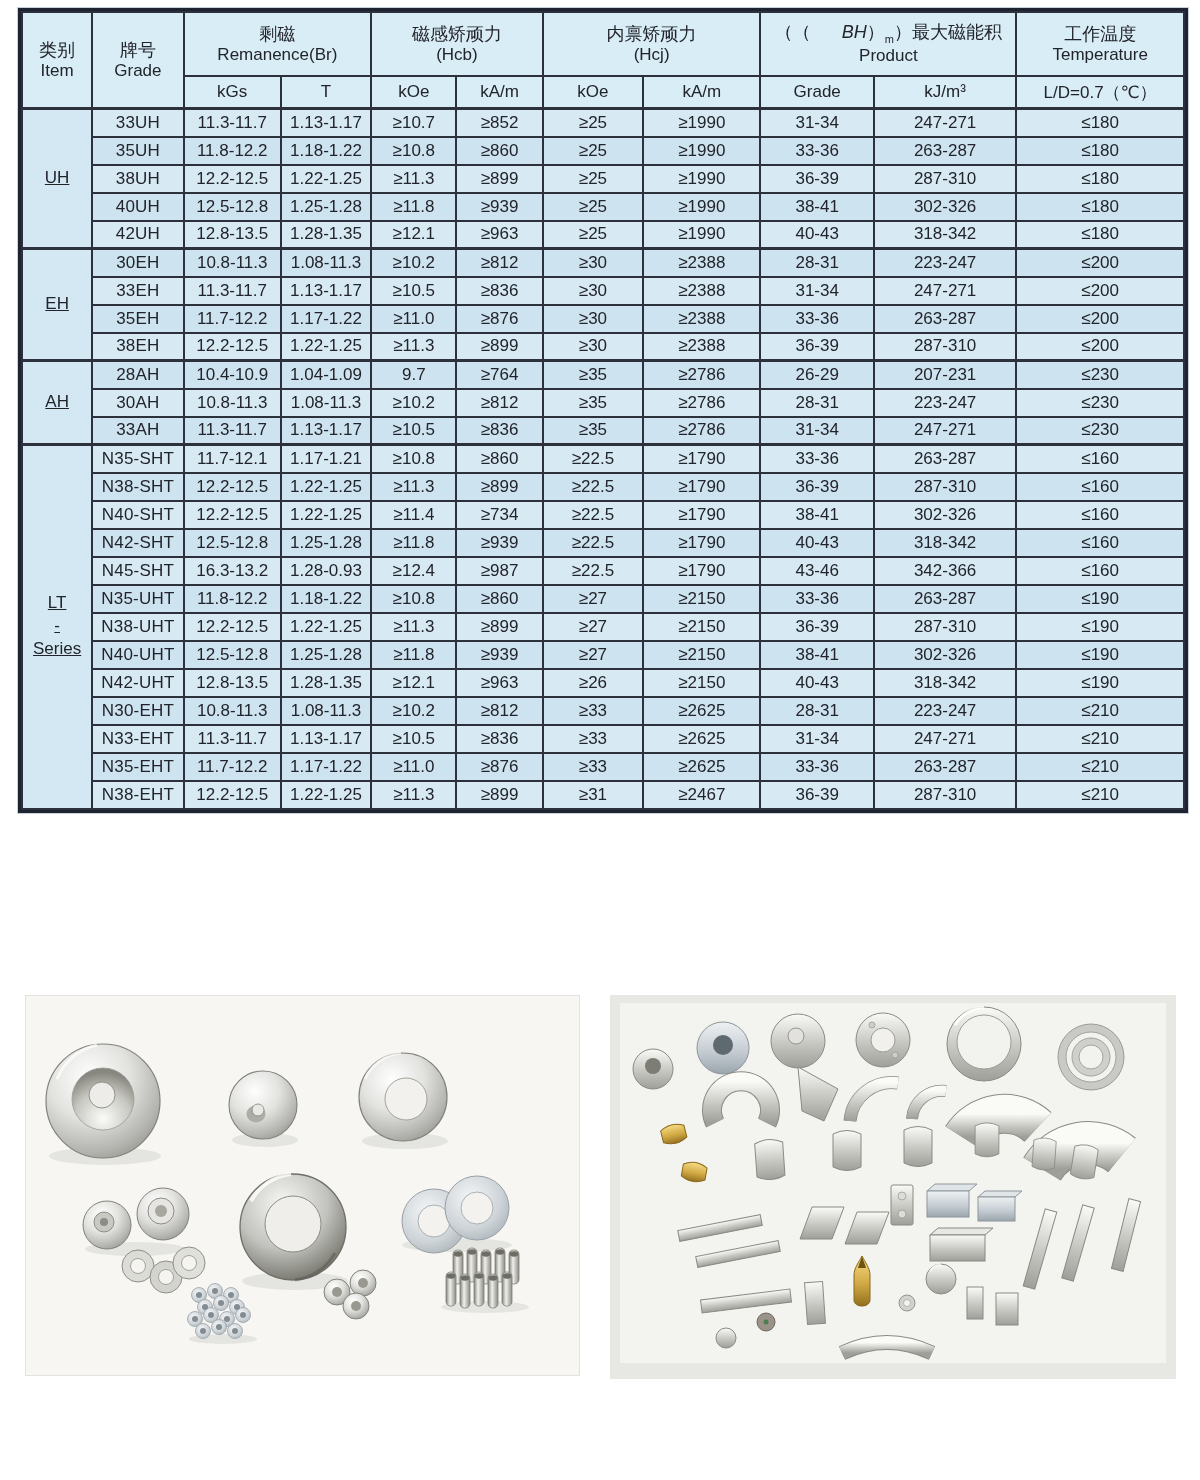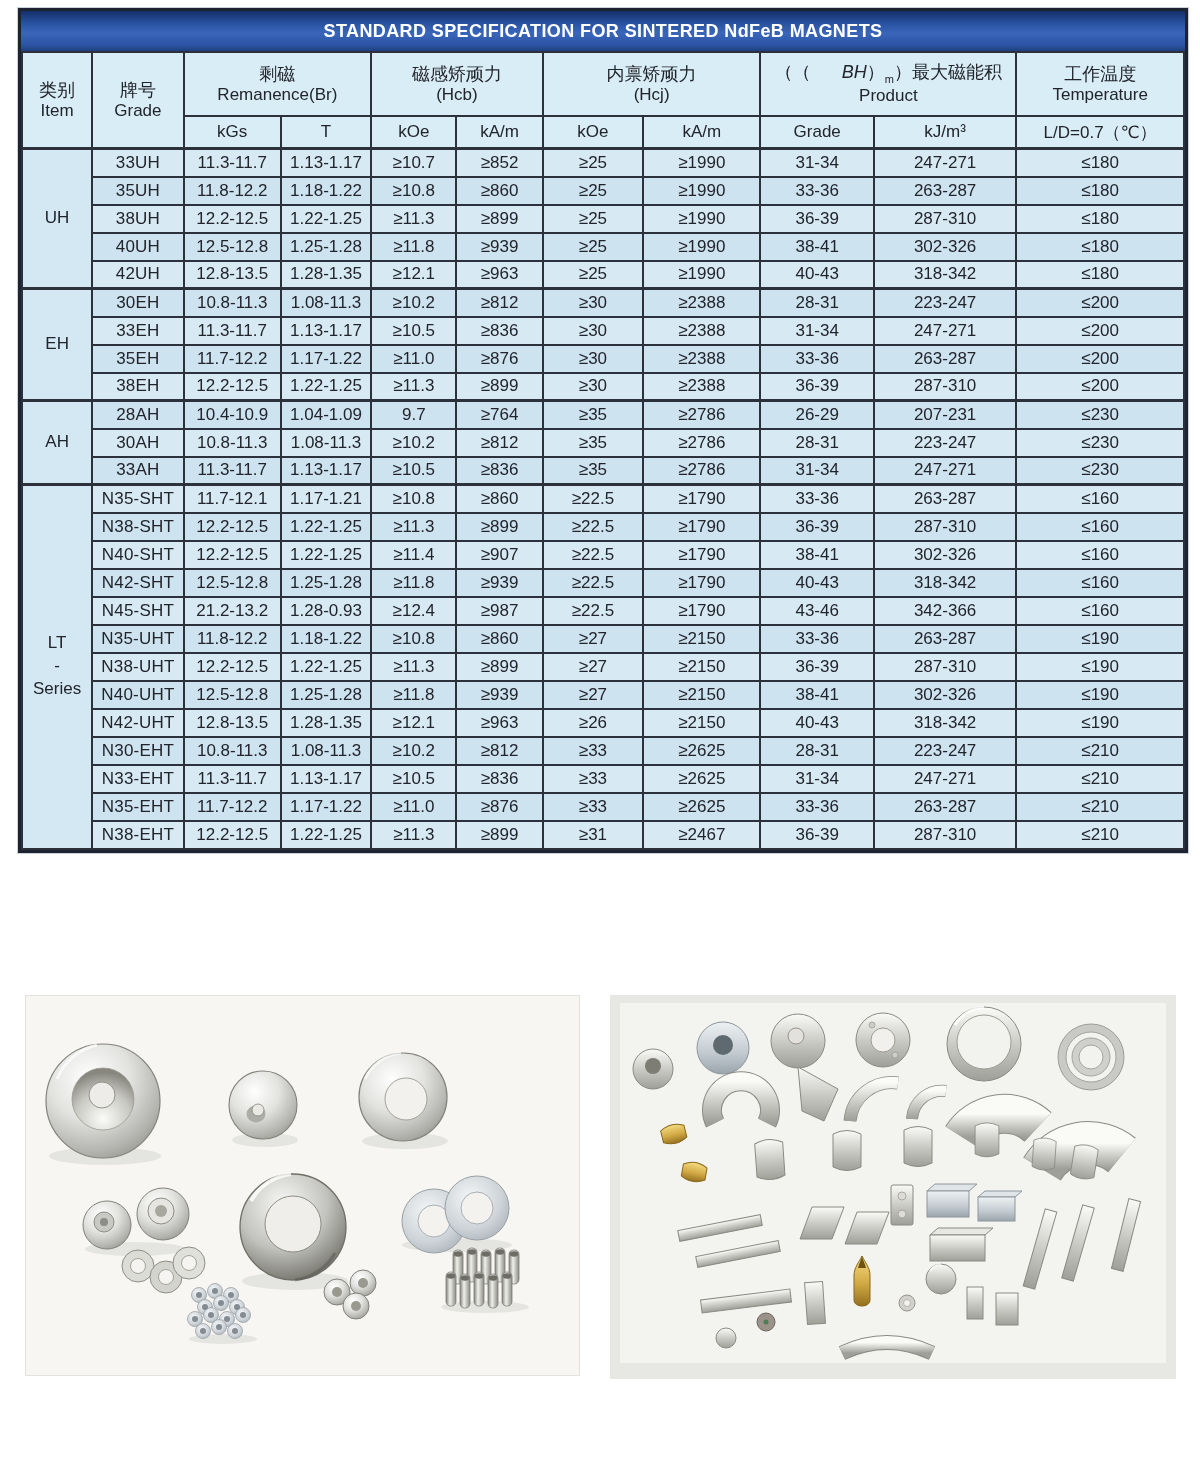--- a/index.html
+++ b/index.html
@@ -17,39 +17,38 @@
   table.spec th,table.spec td{border:2px solid #2c313b;text-align:center;vertical-align:middle;
     padding:0 2px;font-size:17px;color:#22242b;overflow:hidden;white-space:nowrap;}
   table.spec thead th{font-weight:normal;background:#d9edf6;}
   .hrow1 th{height:62px;}
   .hrow2 th{height:30px;}
   .cn{font-size:18px;line-height:1.25;display:block;}
   .en{font-size:17px;line-height:1.2;display:block;}
   tbody tr{height:28px;}
   tbody td{background:#d7eaf4;}
   tbody tr:nth-child(even) td{background:#cee3f0;}
-  td.group-cell{background:#d4e8f3 !important;font-size:18px;line-height:1.35;}
+  td.group-cell{background:#d4e8f3 !important;font-size:18px;line-height:1.35;text-decoration:underline;}
   td.grade{letter-spacing:.2px;}
   tr.group-start td{border-top-width:3px;}
   sub.bhm{font-size:11px;}
   i.bh{font-style:italic;margin-left:31px;}
 
   
   .photo{position:absolute;margin:0;padding:0;}
   .photo svg{display:block;}
   .photo-left{left:25px;top:995px;width:555px;height:381px;}
   .photo-right{left:610px;top:995px;width:566px;height:384px;}
 </style>
 </head>
 <body>
 
 <div class="sheet">
 
   <div class="table-outer">
-    <div class="title-bar">STANDARD SPECIFICATION FOR SINTERED NdFeB MAGNETS</div>
     <table class="spec">
       <colgroup>
         <col style="width:70px">
           <col style="width:91px">
           <col style="width:97px">
           <col style="width:90px">
         <col style="width:85px">
           <col style="width:86px">
           <col style="width:100px">
           <col style="width:117px">
@@ -281,42 +280,42 @@
             <td>≥1790</td>
             <td>36-39</td>
             <td>287-310</td>
             <td>≤160</td>
           </tr>
           <tr>
             <td class="grade">N40-SHT</td>
             <td>12.2-12.5</td>
             <td>1.22-1.25</td>
             <td>≥11.4</td>
-            <td>≥907</td>
+            <td>≥734</td>
             <td>≥22.5</td>
             <td>≥1790</td>
             <td>38-41</td>
             <td>302-326</td>
             <td>≤160</td>
           </tr>
           <tr>
             <td class="grade">N42-SHT</td>
             <td>12.5-12.8</td>
             <td>1.25-1.28</td>
             <td>≥11.8</td>
             <td>≥939</td>
             <td>≥22.5</td>
             <td>≥1790</td>
             <td>40-43</td>
             <td>318-342</td>
             <td>≤160</td>
           </tr>
           <tr>
             <td class="grade">N45-SHT</td>
-            <td>21.2-13.2</td>
+            <td>16.3-13.2</td>
             <td>1.28-0.93</td>
             <td>≥12.4</td>
             <td>≥987</td>
             <td>≥22.5</td>
             <td>≥1790</td>
             <td>43-46</td>
             <td>342-366</td>
             <td>≤160</td>
           </tr>
           <tr>

